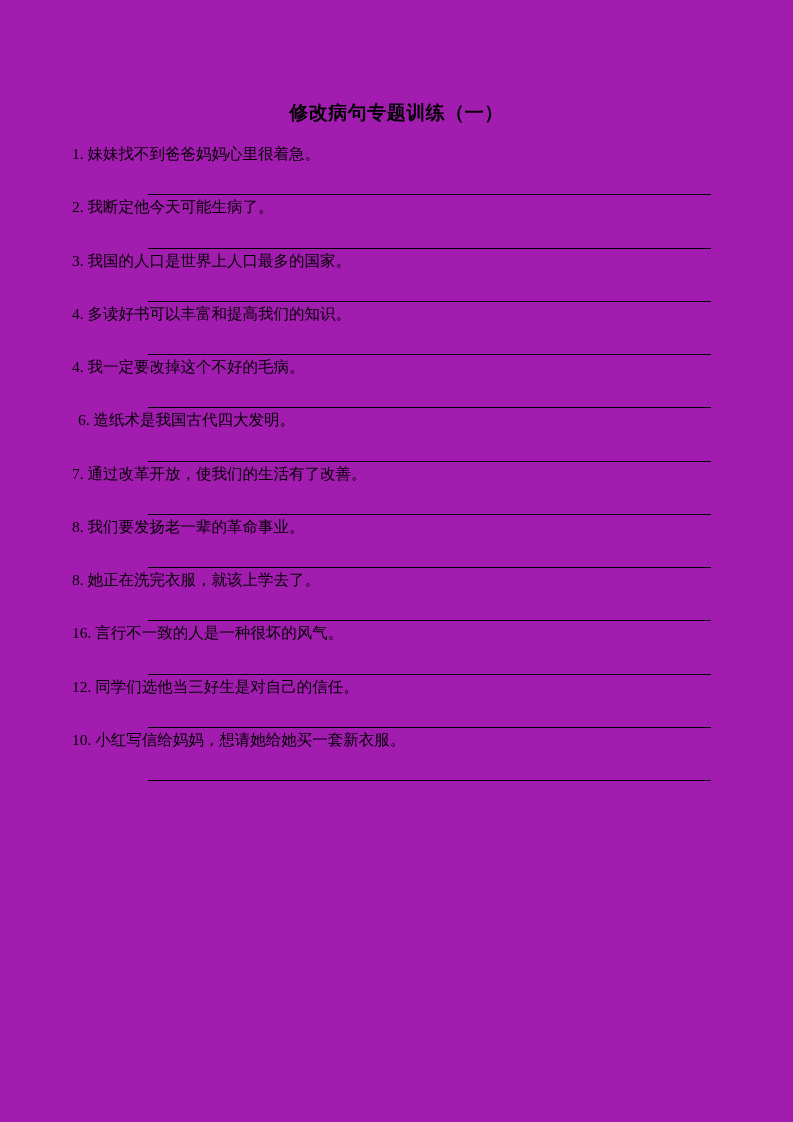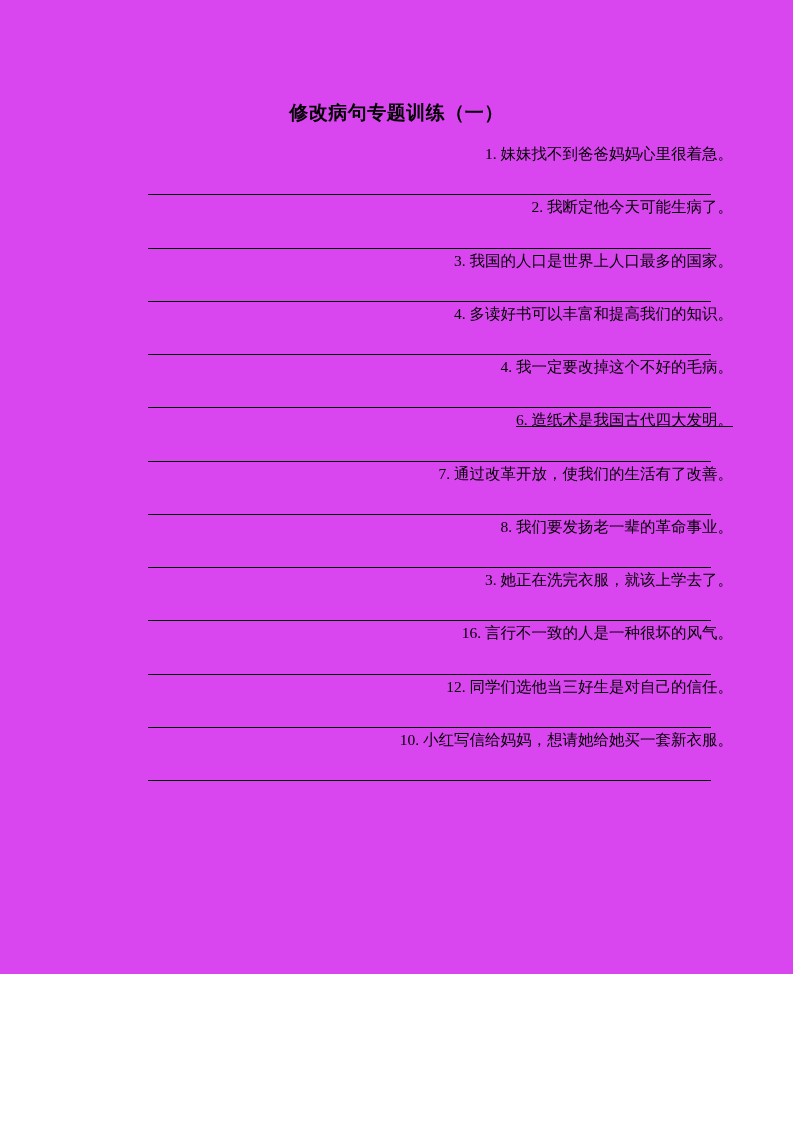--- a/index.html
+++ b/index.html
@@ -7,23 +7,23 @@
     padding: 0;
     background: #ffffff;
   }
   body {
     font-family: "Liberation Serif", "DejaVu Serif", serif;
     color: #000000;
   }
   .page {
     position: relative;
     width: 793px;
-    height: 974px;
+    height: 1122px;
     margin: 0 auto;
-    background: #d946ef;
+    background: #a21caf;
     box-sizing: border-box;
     overflow: hidden;
   }
   .doc-title {
     text-align: center;
     font-family: "DejaVu Sans", "Liberation Sans", sans-serif;
     font-weight: bold;
     font-size: 19px;
     letter-spacing: 0.5px;
     margin: 0;
@@ -34,25 +34,23 @@
     padding: 0 60px 0 60px;
   }
   .item {
     margin-bottom: 0px;
   }
   .item-text {
     font-size: 15.5px;
     line-height: 1.5;
     padding-left: 12px;
     white-space: nowrap;
-    text-align: right;
   }
   .item-text.indent {
     padding-left: 18px;
-    text-decoration: underline;
   }
   .answer-line {
     height: 29px;
     margin-left: 88px;
     margin-right: 22px;
     border-bottom: 1px solid #000000;
   }
   .answer-line.wide {
     margin-left: 88px;
     margin-right: 22px;
@@ -100,21 +98,21 @@
       <div class="item-text">7. 通过改革开放，使我们的生活有了改善。</div>
       <div class="answer-line"></div>
     </div>
 
     <div class="item">
       <div class="item-text">8. 我们要发扬老一辈的革命事业。</div>
       <div class="answer-line"></div>
     </div>
 
     <div class="item">
-      <div class="item-text">3. 她正在洗完衣服，就该上学去了。</div>
+      <div class="item-text">8. 她正在洗完衣服，就该上学去了。</div>
       <div class="answer-line"></div>
     </div>
 
 
     <div class="item">
       <div class="item-text">16. 言行不一致的人是一种很坏的风气。</div>
       <div class="answer-line"></div>
     </div>
 
     <div class="item">

